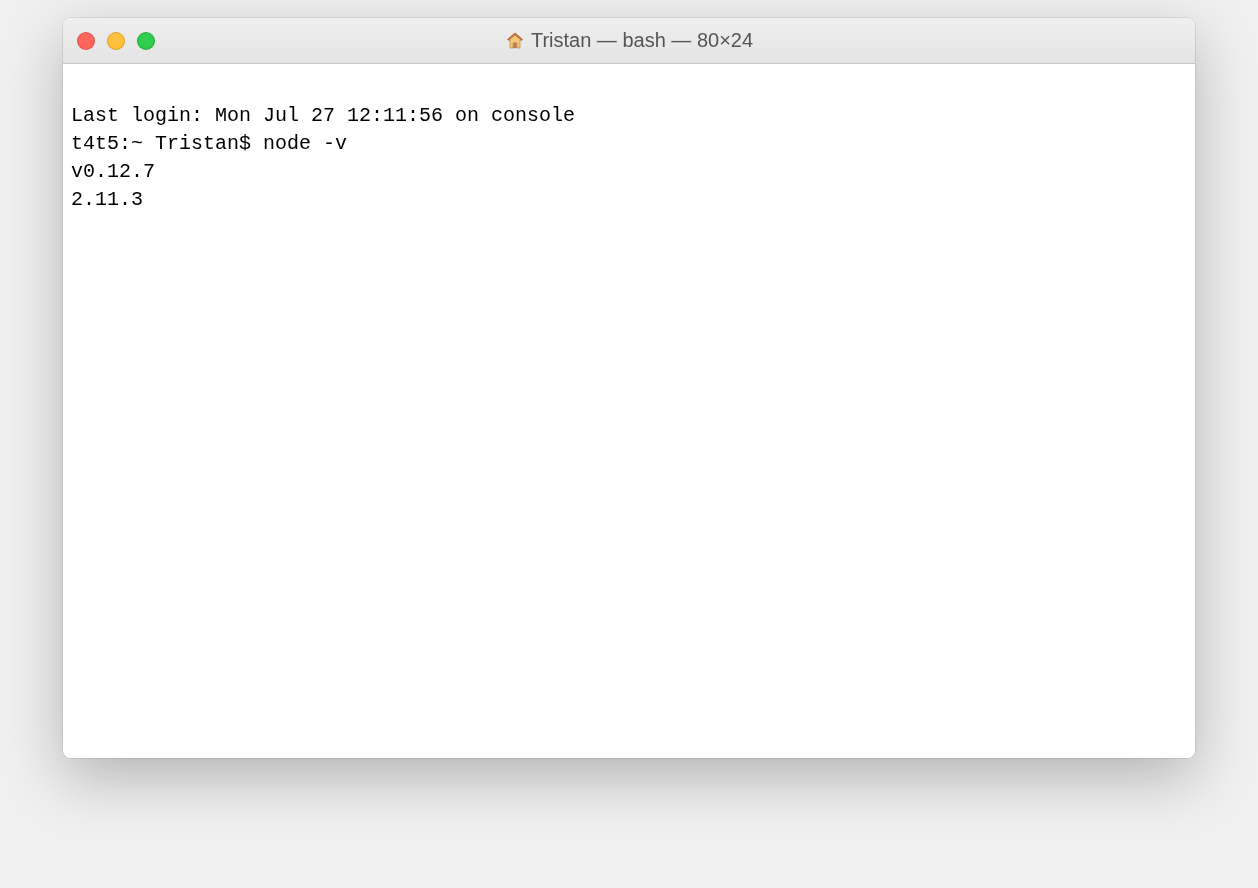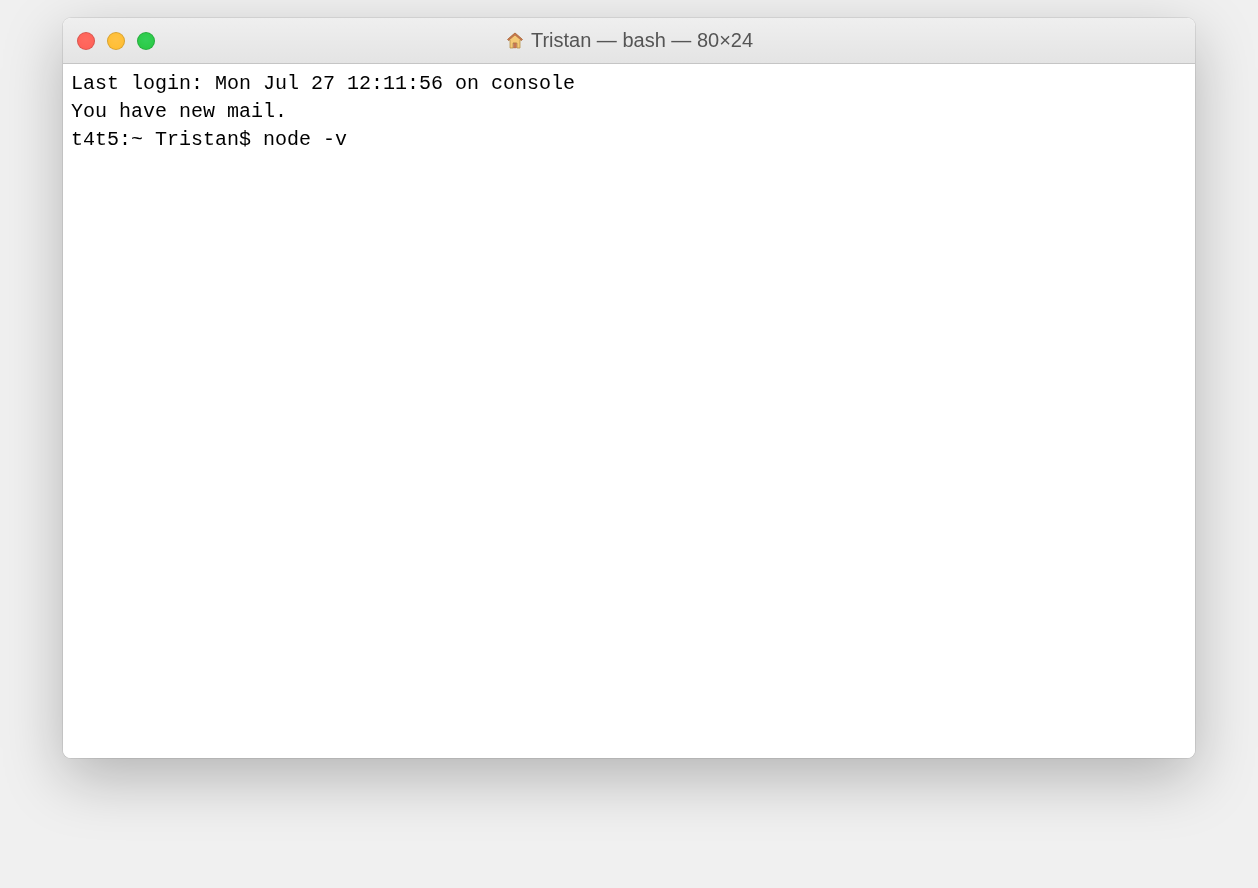--- a/index.html
+++ b/index.html
@@ -86,20 +86,21 @@
     
     .terminal-body {
       flex: 1;
       background: #ffffff;
       padding: 6px 8px;
       font-family: "Menlo", "Monaco", "Courier New", monospace;
       font-size: 20px;
       line-height: 28px;
       color: #000000;
       overflow: hidden;
+      margin-top: 32px;
     }
     
     .terminal-line {
       white-space: pre;
     }
     
     .cursor-block {
       display: inline-block;
       width: 12px;
       height: 22px;
@@ -126,17 +127,18 @@
           <path d="M10 2 L2.5 8.5 L3.5 9.5 L10 4 L16.5 9.5 L17.5 8.5 Z" fill="#c97850" stroke="#a05a38" stroke-width="0.5"></path>
           <rect x="8.5" y="12" width="3" height="5" fill="#c97850" stroke="#a05a38" stroke-width="0.3"></rect>
         </svg>
       </span>
       <span>Tristan — bash — 80×24</span>
     </div>
   </div>
 
   <div class="terminal-body">
     <div class="terminal-line">Last login: Mon Jul 27 12:11:56 on console</div>
-    <div class="terminal-line">You have new mail.</div>
     <div class="terminal-line">t4t5:~ Tristan$ node -v</div>
+    <div class="terminal-line">v0.12.7</div>
+    <div class="terminal-line">2.11.3</div>
   </div>
 
 </div>
 
 </body></html>

